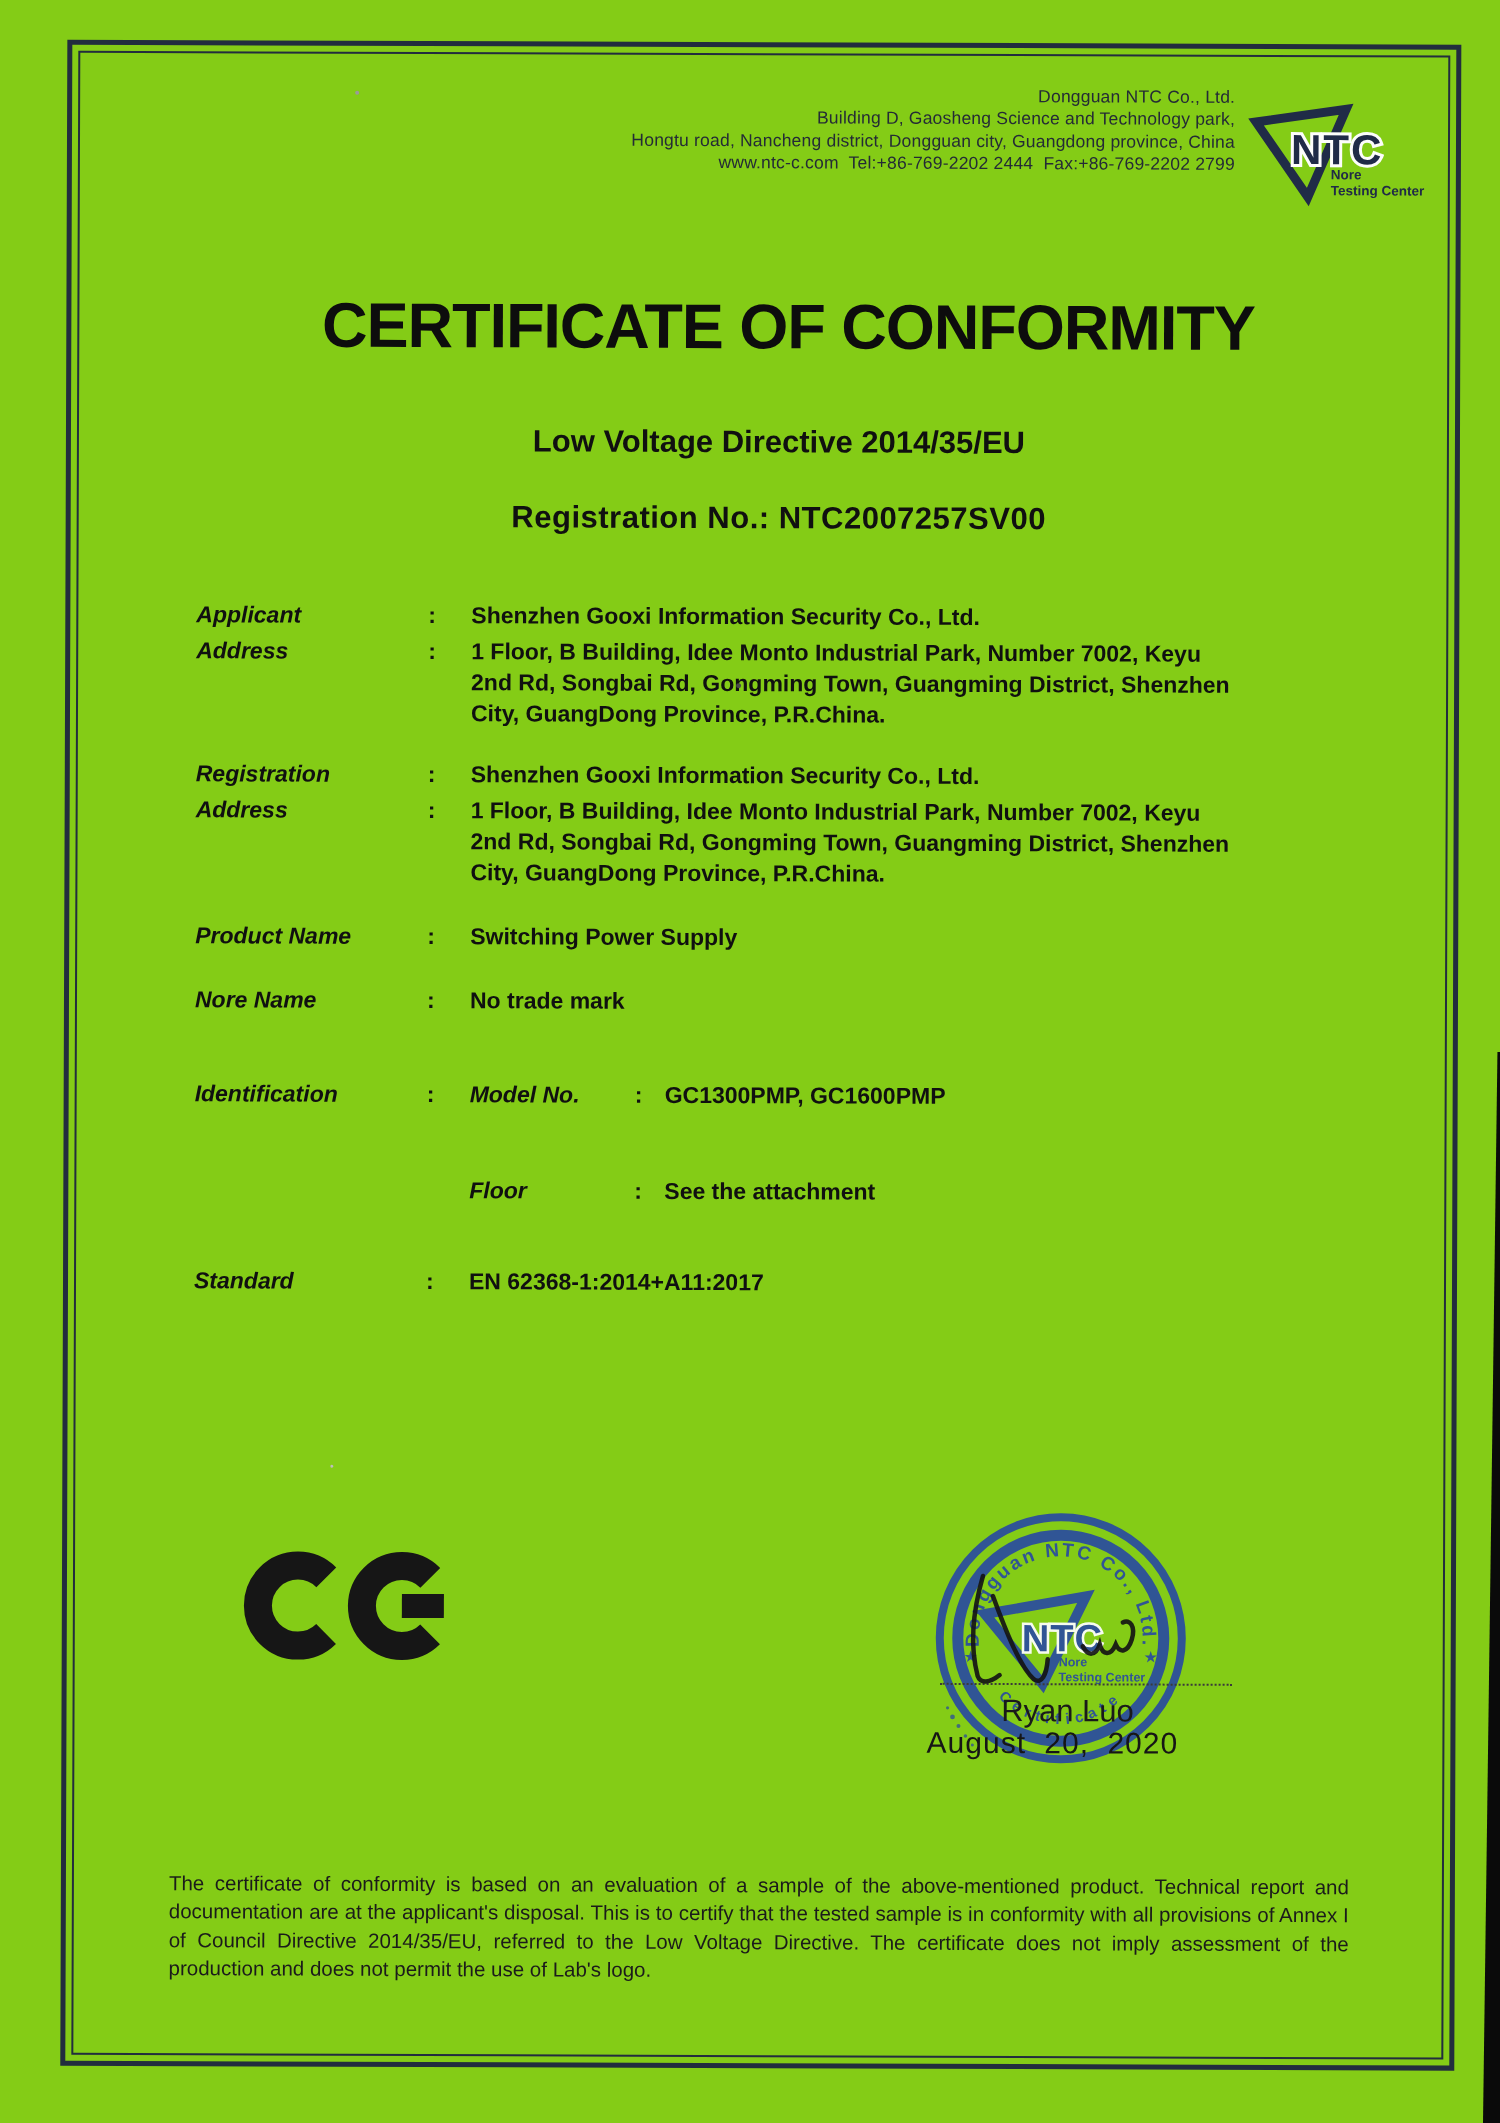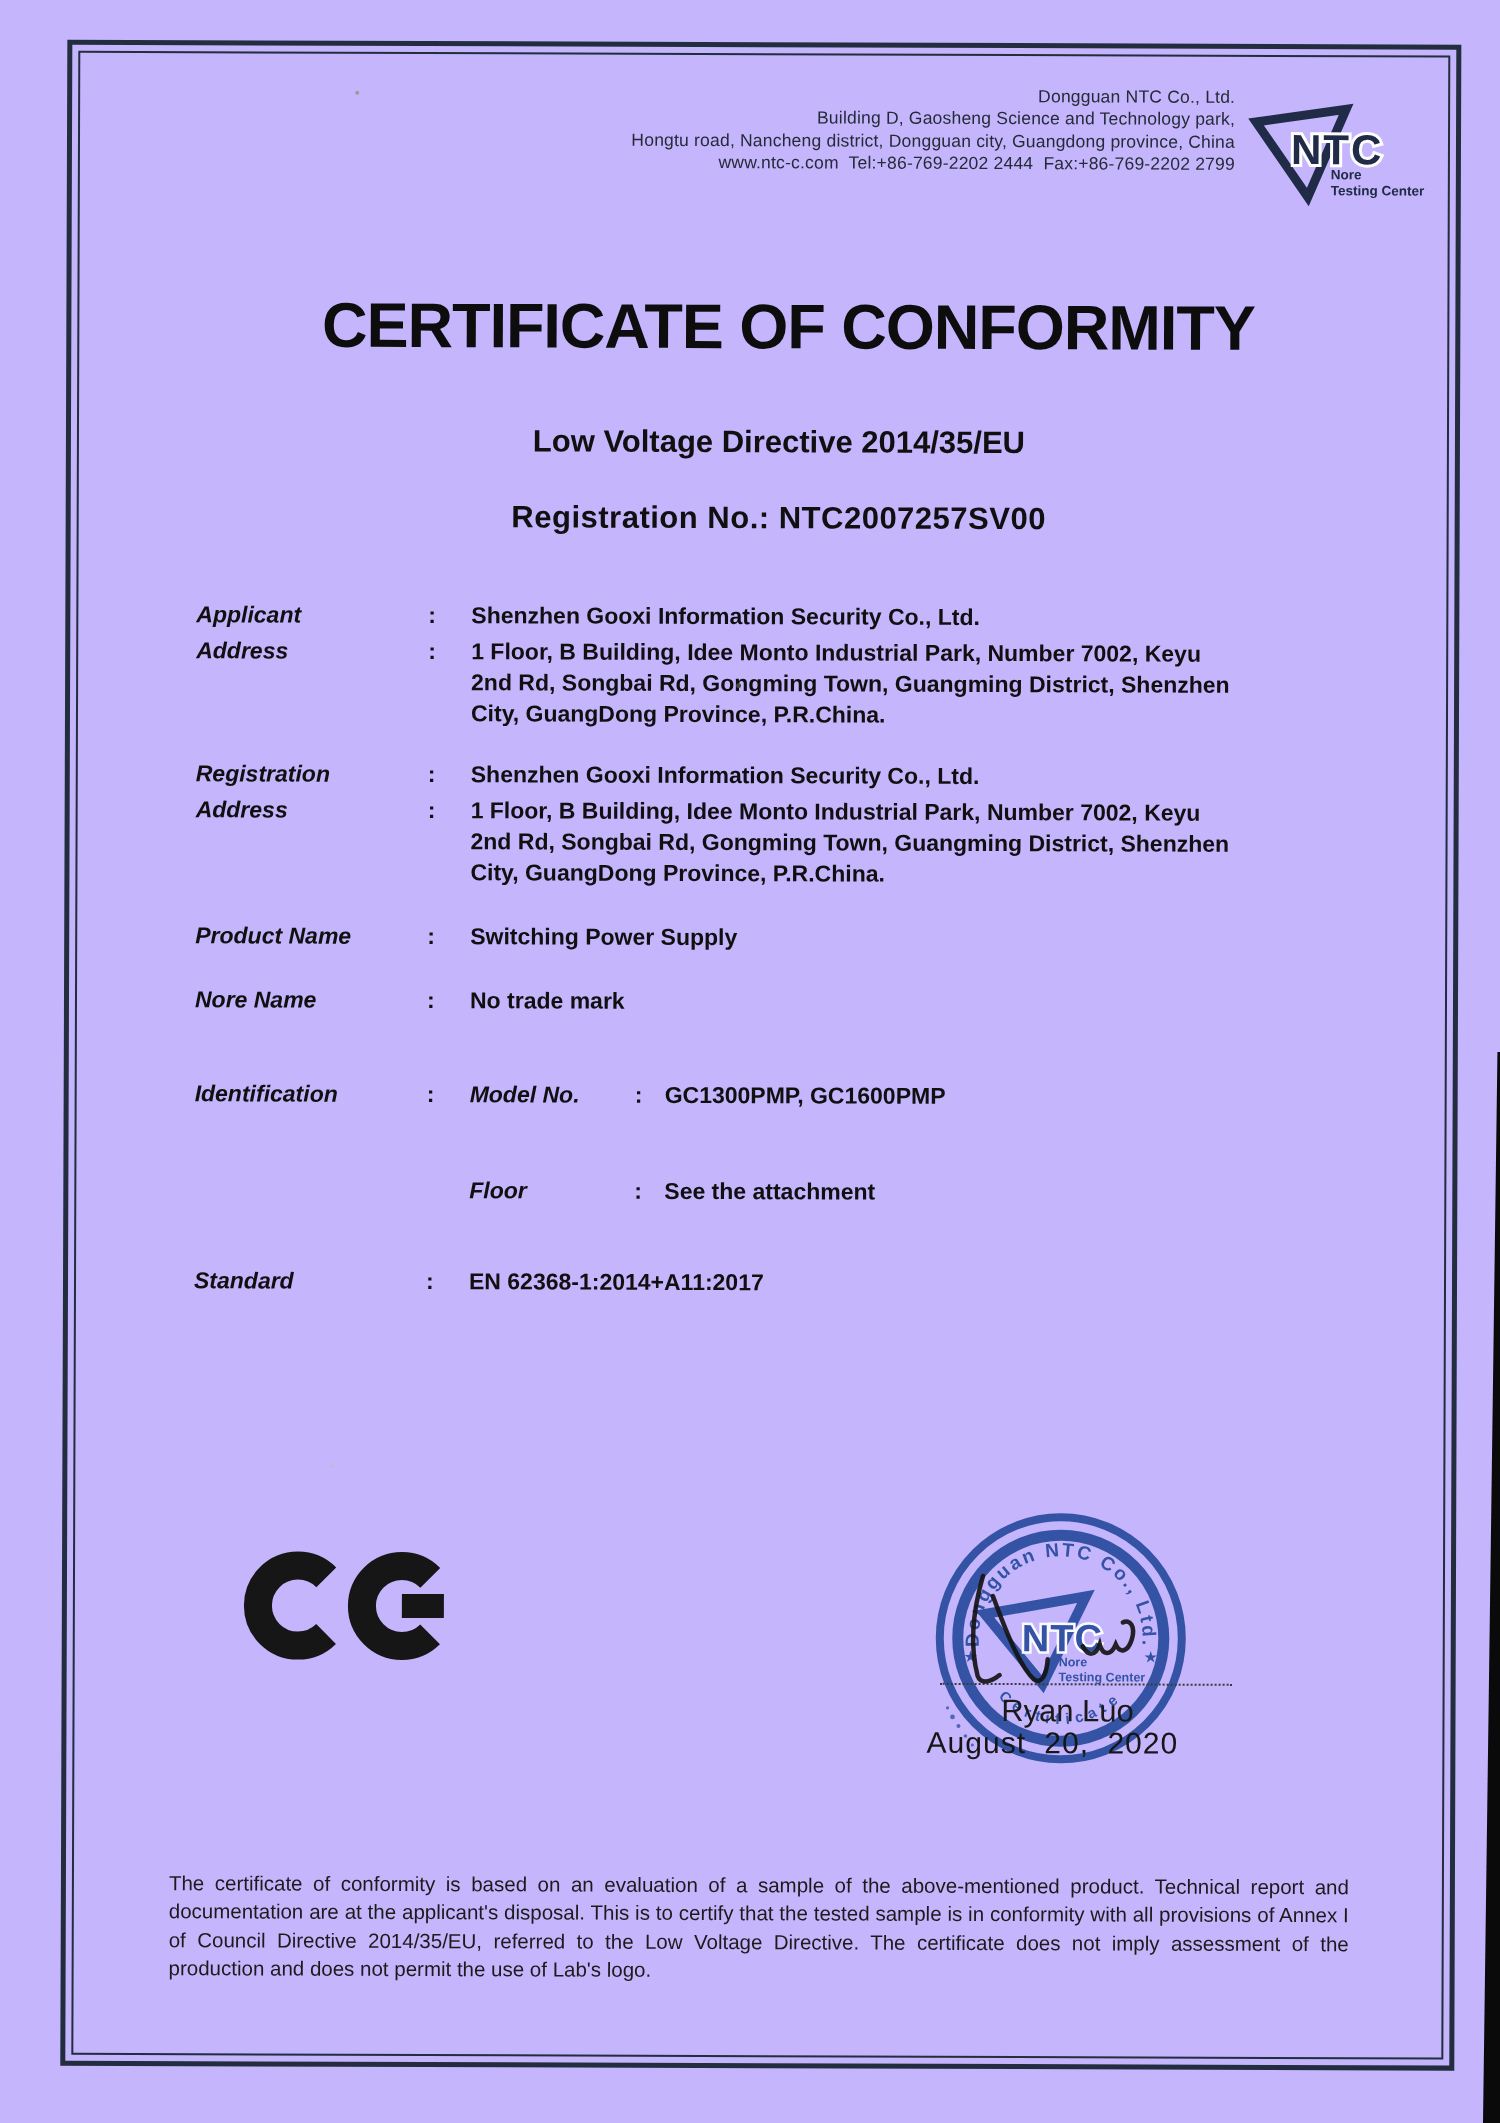--- a/index.html
+++ b/index.html
@@ -1,18 +1,18 @@
 <!DOCTYPE html>
 <html><head>
 <meta charset="utf-8">
 <style>
   html,body{margin:0;padding:0;background:#e8e8e6;}
   .page{
     position:relative; width:1500px; height:2123px; margin:0 auto;
-    background:#c4b5fd; overflow:hidden;
+    background:#84cc16; overflow:hidden;
     font-family:"Liberation Sans", sans-serif; color:#111;
   }
   .sheet{position:absolute; inset:0; transform:rotate(0.2deg); transform-origin:700px 1000px;}
   
   .frame-outer{position:absolute; left:64px; top:42px; width:1384px; height:2016px;
     border:5px solid #222d3e;}
   .frame-inner{position:absolute; inset:6px; border:2px solid #222d3e;}
   
   .header{position:absolute; left:400px; top:84px; width:832px; text-align:right;
     font-size:17.5px; line-height:22.4px; color:#242b36; letter-spacing:.2px;}

